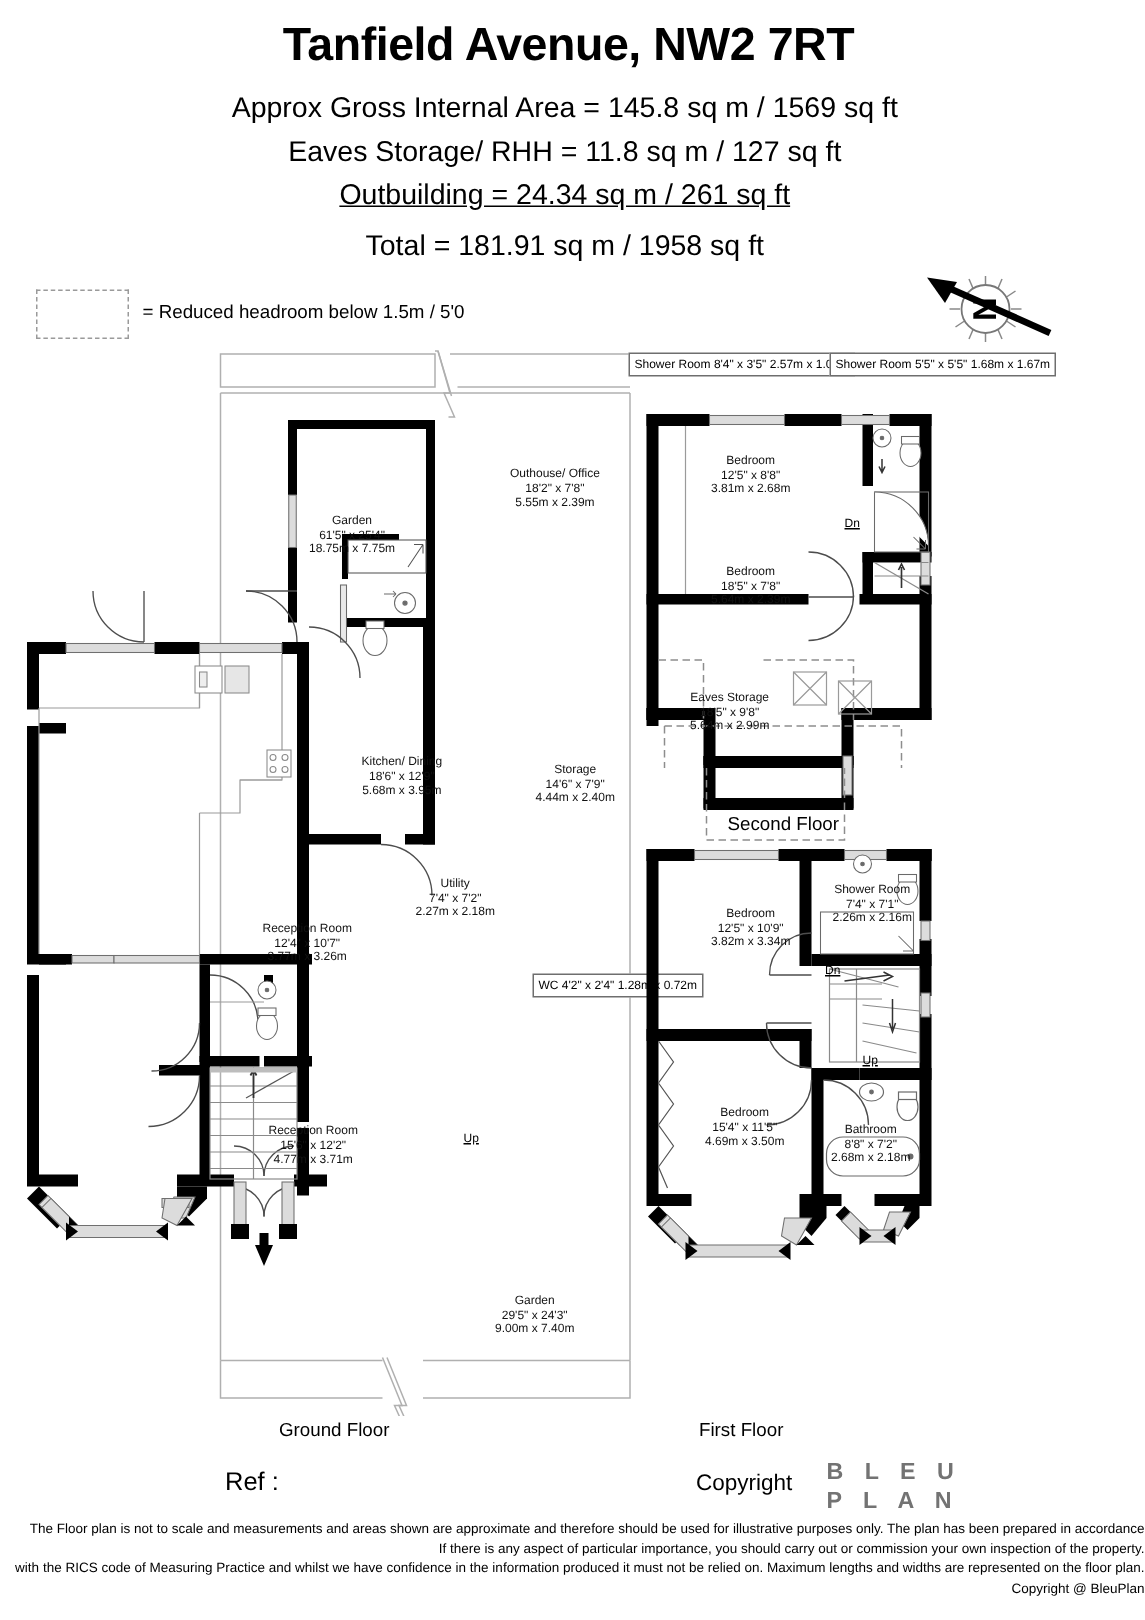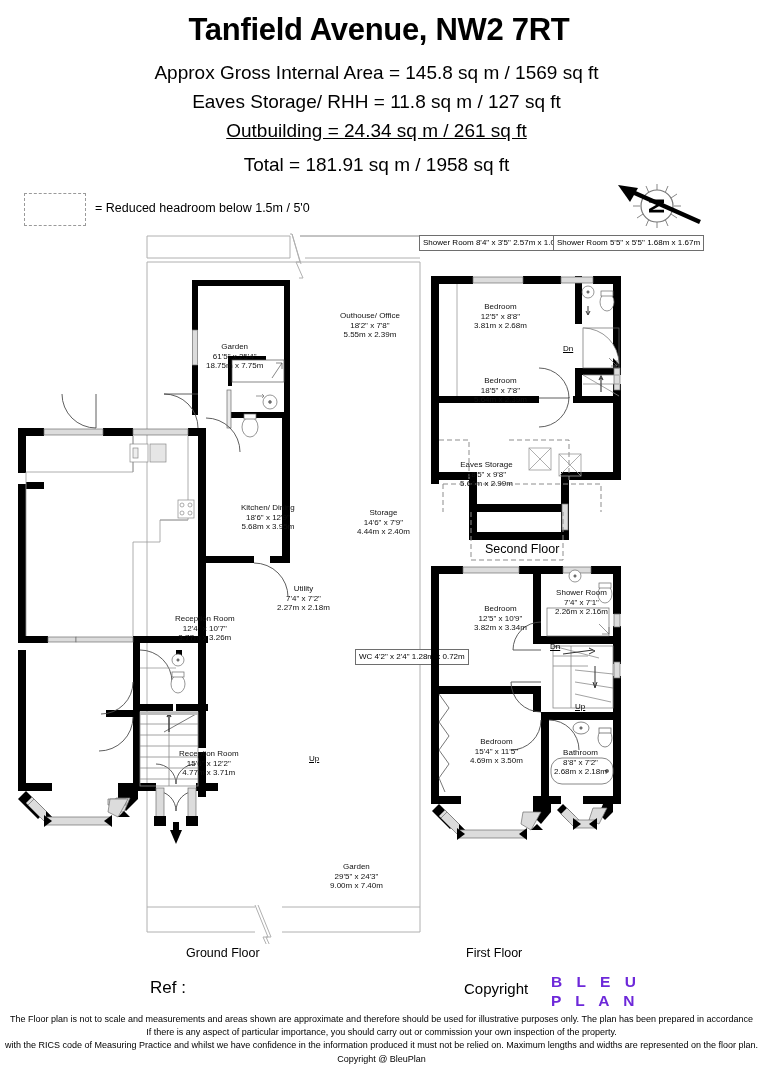--- a/index.html
+++ b/index.html
@@ -56,26 +56,26 @@
   .ref {
     position: absolute; left: 150px; top: 978px;
     font-size: 17px;
   }
   .copyright {
     position: absolute; left: 464px; top: 980px;
     font-size: 15px;
   }
   .logo {
     position: absolute; left: 551px; top: 972px;
-    font-size: 15.5px; font-weight: bold; color: #6d28d9;
+    font-size: 15.5px; font-weight: bold; color: #737373;
     letter-spacing: 5px; line-height: 19px;
   }
   .disclaimer {
     position: absolute; left: 0; top: 1013px; width: 763px;
-    text-align: center; font-size: 9px; line-height: 13.2px;
+    text-align: right; font-size: 9px; line-height: 13.2px;
   }
   .disclaimer div { white-space: nowrap; }
 
   
   .rlabel {
     position: absolute; text-align: center; font-size: 8px;
     line-height: 9.6px; color: #111; white-space: nowrap;
   }
   .rlabel .nm { display: block; }
   .rlabel .d1 { display: block; }

